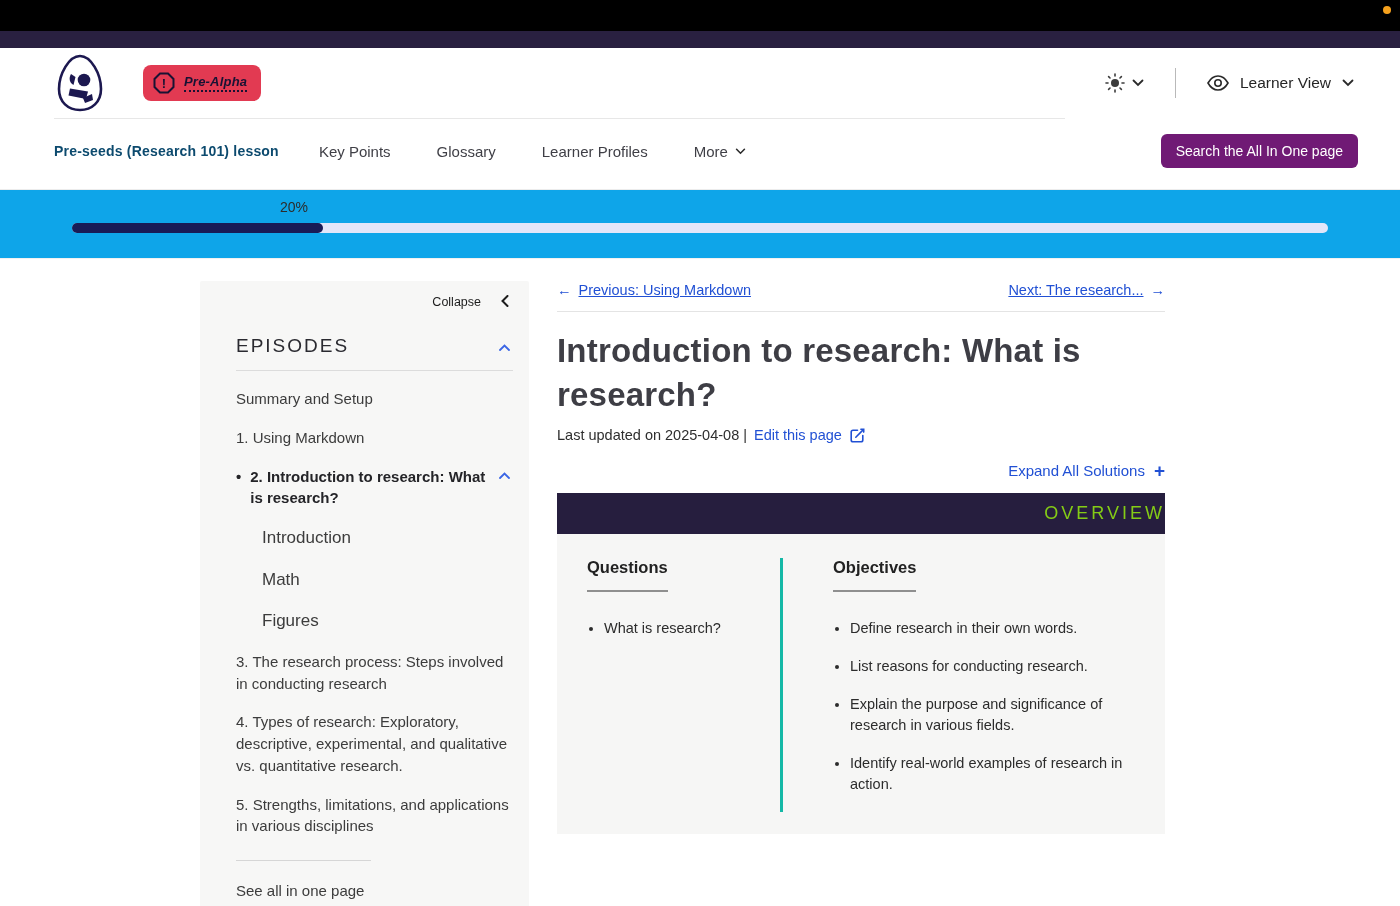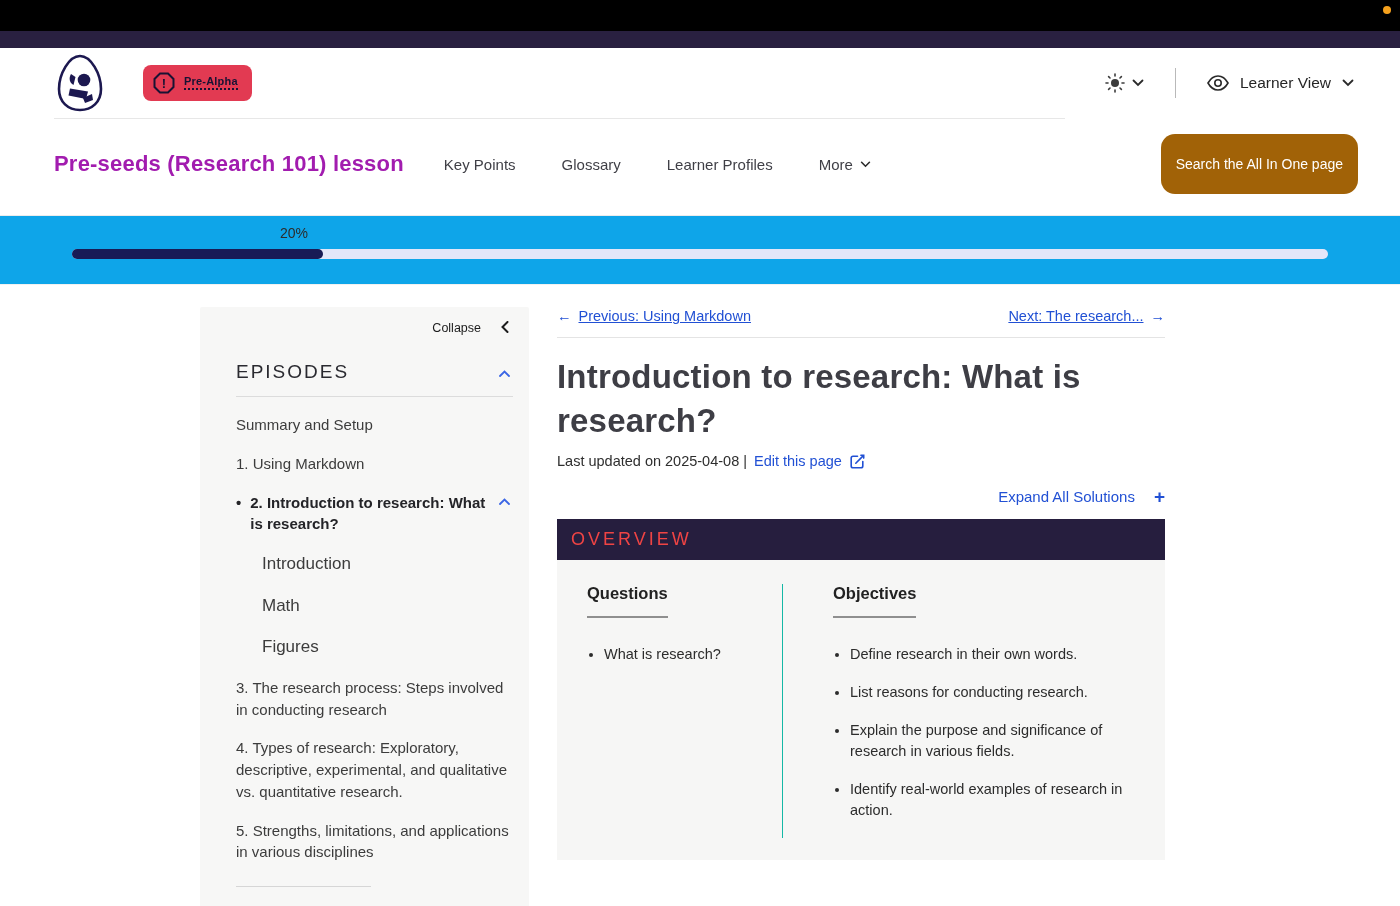--- a/index.html
+++ b/index.html
@@ -13,33 +13,33 @@
   
   .strip-black { height:31px; background:#000; position:relative; }
   .rec-dot { position:absolute; right:9px; top:6px; width:8px; height:8px; border-radius:50%; background:#f5a11d; }
   .strip-purple { height:17px; background:#292040; }
 
   
   .header { background:#fff; border-bottom:1px solid #ececec; box-shadow:0 1px 3px rgba(0,0,0,.06); }
   .header-row1 { display:flex; align-items:center; padding:5px 44px 0 55px; height:64px; }
   .logo-egg { display:flex; align-items:center; cursor:pointer; }
   .badge { margin-left:38px; background:#e23a52; border-radius:8px; padding:6px 14px 6px 9px; display:flex; align-items:center; gap:8px; }
-  .badge-text { font-weight:bold; font-size:11px; color:#181233; border-bottom:2px dotted #181233; padding-bottom:1px; letter-spacing:.2px; }
+  .badge-text { font-weight:bold; font-size:13px; color:#181233; border-bottom:2px dotted #181233; padding-bottom:1px; letter-spacing:.2px;font-style:italic; }
   .row1-right { margin-left:auto; display:flex; align-items:center;gap:15px; }
   .icon-btn { display:flex; align-items:center; gap:7px; cursor:pointer; padding:4px 2px; background:none; border:none; }
   .vdivider { width:1px; height:30px; background:#b9b9b9; margin:0 14px; }
   .viewer-label { font-size:15.5px; color:#262626; margin:0 4px 0 4px; }
 
   .header-divider { border:none; border-top:1px solid #e7e7e7; margin:6px 335px 0 54px; }
 
   .header-row2 { display:flex; align-items:center; padding:15px 42px 21px 54px; }
-  .lesson-title { font-size:22px; font-weight:bold; color:#a21caf; letter-spacing:.2px; }
+  .lesson-title { font-size:14px; font-weight:bold; color:#0c4a6e; letter-spacing:.2px; }
   .main-nav { display:flex; gap:46px; margin-left:40px; font-size:15px; color:#3f3f46; align-items:center; }
   .nav-item { display:flex; align-items:center; gap:7px; cursor:pointer; }
-  .search-btn { margin-left:auto; background:#a16207; color:#fff; font-size:14px; border:none; border-radius:14px; padding:22px 15px; cursor:pointer; font-family:inherit; }
+  .search-btn { margin-left:auto; background:#701a75; color:#fff; font-size:14px; border:none; border-radius:6px; padding:9px 15px; cursor:pointer; font-family:inherit; }
 
   
   .progress-band { background:#0ea5e9; height:69px; position:relative; border-bottom:1px solid #f1f1f1; }
   .progress-label { position:absolute; left:280px; top:9px; font-size:14px; color:#2c2c2c; }
   .progress-track { position:absolute; left:72px; top:33px; width:1256px; height:10px; border-radius:6px; background:#e2e6f9; }
   .progress-fill { height:10px; border-radius:6px; background:#181b56; }
 
   
   .content { position:relative; height:651px; }
 
@@ -58,27 +58,27 @@
   .see-all { margin-top:21px; font-size:15px; color:#3c3c3c; cursor:pointer; }
 
   .main { position:absolute; left:557px; top:23px; width:608px; }
   .pager { display:flex; justify-content:space-between; align-items:center; padding-bottom:13px; border-bottom:1px solid #e4e4e4; font-size:14.5px; }
   .pager-link { color:#2150d4; display:flex; align-items:center; gap:7px; cursor:pointer; }
   .pager-link .link-text { text-decoration:underline; }
   .page-title { font-size:33px; font-weight:600; color:#3e3e45; margin:17px 0 10px; line-height:1.33; letter-spacing:.2px; }
   .meta { font-size:14.5px; color:#2e2e2e; display:flex; align-items:center; gap:7px; }
   .edit-link { color:#2150d4; display:flex; align-items:center; gap:7px; cursor:pointer; font-weight:500; }
   .expand-row { display:flex; justify-content:flex-end; margin-top:17px; }
-  .expand-link { color:#2150d4; font-size:15px; display:flex; align-items:center; gap:19px; cursor:pointer; font-weight:500; }
+  .expand-link { color:#2150d4; font-size:15px; display:flex; align-items:center; gap:9px; cursor:pointer; font-weight:500; }
   .plus-glyph { font-size:19px; font-weight:bold; line-height:1; }
 
   .overview-card { margin-top:13px; }
-  .overview-header { background:#261e3e; color:#ef4444; font-size:18px; letter-spacing:3px; padding:10px 14px; font-weight:500; }
+  .overview-header { background:#261e3e; color:#84cc16; font-size:18px; letter-spacing:3px; padding:10px 0; font-weight:500;text-align:right; }
   .overview-body { background:#f6f6f5; display:flex; align-items:stretch; padding:24px 0 22px; }
-  .col-questions { width:226px; padding-left:30px; border-right:1px solid #14b8a6; }
+  .col-questions { width:226px; padding-left:30px; border-right:3px solid #14b8a6; }
   .col-objectives { flex:1; padding-left:50px; padding-right:22px; }
   .col-head { font-size:16.5px; color:#222; margin:0; display:inline-block; border-bottom:2px solid #8f8f8f; padding-bottom:13px; font-weight:bold; }
   .col-list { margin:26px 0 0; padding-left:17px; }
   .col-list li { font-size:14.5px; color:#2c2c2c; margin-bottom:17px; line-height:1.45; }
 </style>
 </head>
 <body>
 
 <div class="strip-black">
   <span class="rec-dot"></span>

